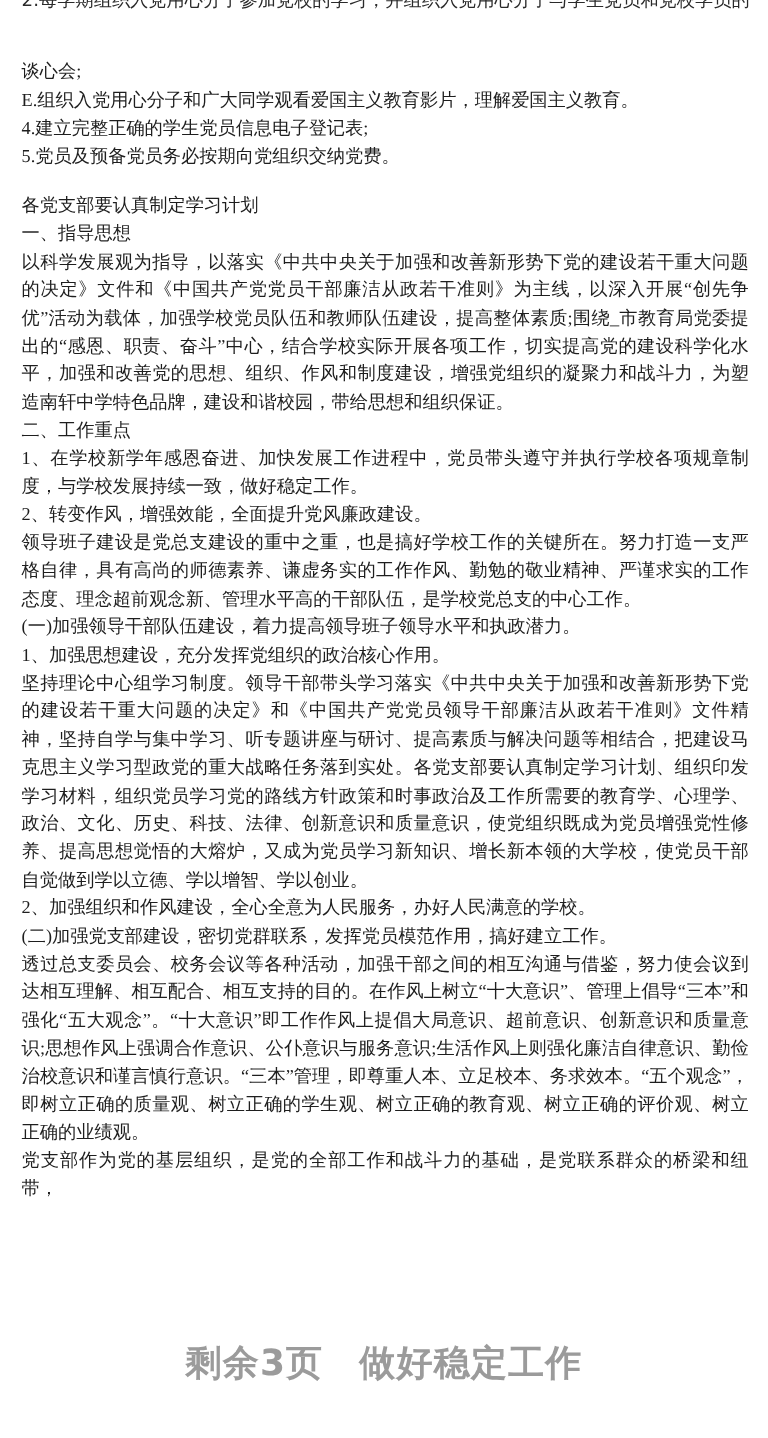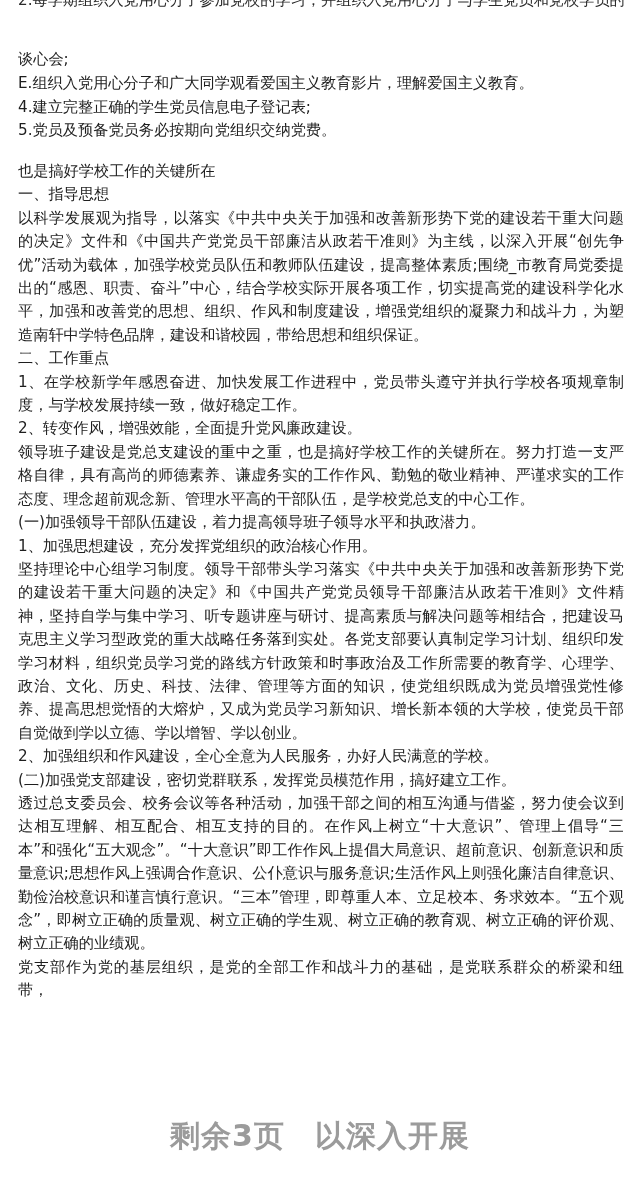--- a/index.html
+++ b/index.html
@@ -34,20 +34,21 @@
       overflow: hidden;
       color: #2a2a2a;
     }
     .block {
       position: absolute;
       left: 18px;
       width: 606px;
       font-size: 15.2px;
       line-height: 23.4px;
       color: #1e1e1e;
+      font-family: Liberation Serif, serif;
     }
     .block p {
       margin: 0;
       padding: 0;
       text-align: justify;
       text-justify: inter-character;
     }
     .block1 { top: 48px; line-height: 23.8px; }
     .block2 { top: 160px; }
     .overlay {
@@ -80,38 +81,38 @@
   <div class="clipped-top">2.每学期组织入党用心分子参加党校的学习，并组织入党用心分子与学生党员和党校学员的</div>
 
   <div class="block block1">
     <p>谈心会;</p>
     <p>E.组织入党用心分子和广大同学观看爱国主义教育影片，理解爱国主义教育。</p>
     <p>4.建立完整正确的学生党员信息电子登记表;</p>
     <p>5.党员及预备党员务必按期向党组织交纳党费。</p>
   </div>
 
   <div class="block block2">
-    <p>也是搞好学校工作的关键所在</p>
+    <p>各党支部要认真制定学习计划</p>
 
     <p>一、指导思想</p>
     <p>以科学发展观为指导，以落实《中共中央关于加强和改善新形势下党的建设若干重大问题的决定》文件和《中国共产党党员干部廉洁从政若干准则》为主线，以深入开展“创先争优”活动为载体，加强学校党员队伍和教师队伍建设，提高整体素质;围绕_市教育局党委提出的“感恩、职责、奋斗”中心，结合学校实际开展各项工作，切实提高党的建设科学化水平，加强和改善党的思想、组织、作风和制度建设，增强党组织的凝聚力和战斗力，为塑造南轩中学特色品牌，建设和谐校园，带给思想和组织保证。</p>
 
     <p>二、工作重点</p>
     <p>1、在学校新学年感恩奋进、加快发展工作进程中，党员带头遵守并执行学校各项规章制度，与学校发展持续一致，做好稳定工作。</p>
     <p>2、转变作风，增强效能，全面提升党风廉政建设。</p>
 
     <p>领导班子建设是党总支建设的重中之重，也是搞好学校工作的关键所在。努力打造一支严格自律，具有高尚的师德素养、谦虚务实的工作作风、勤勉的敬业精神、严谨求实的工作态度、理念超前观念新、管理水平高的干部队伍，是学校党总支的中心工作。</p>
     <p>(一)加强领导干部队伍建设，着力提高领导班子领导水平和执政潜力。</p>
     <p>1、加强思想建设，充分发挥党组织的政治核心作用。</p>
-    <p>坚持理论中心组学习制度。领导干部带头学习落实《中共中央关于加强和改善新形势下党的建设若干重大问题的决定》和《中国共产党党员领导干部廉洁从政若干准则》文件精神，坚持自学与集中学习、听专题讲座与研讨、提高素质与解决问题等相结合，把建设马克思主义学习型政党的重大战略任务落到实处。各党支部要认真制定学习计划、组织印发学习材料，组织党员学习党的路线方针政策和时事政治及工作所需要的教育学、心理学、政治、文化、历史、科技、法律、管理等方面的知识，使党组织既成为党员增强党性修养、提高思想觉悟的大熔炉，又成为党员学习新知识、增长新本领的大学校，使党员干部自觉做到学以立德、学以增智、学以创业。</p>
+    <p>坚持理论中心组学习制度。领导干部带头学习落实《中共中央关于加强和改善新形势下党的建设若干重大问题的决定》和《中国共产党党员领导干部廉洁从政若干准则》文件精神，坚持自学与集中学习、听专题讲座与研讨、提高素质与解决问题等相结合，把建设马克思主义学习型政党的重大战略任务落到实处。各党支部要认真制定学习计划、组织印发学习材料，组织党员学习党的路线方针政策和时事政治及工作所需要的教育学、心理学、政治、文化、历史、科技、法律、创新意识和质量意识，使党组织既成为党员增强党性修养、提高思想觉悟的大熔炉，又成为党员学习新知识、增长新本领的大学校，使党员干部自觉做到学以立德、学以增智、学以创业。</p>
     <p>2、加强组织和作风建设，全心全意为人民服务，办好人民满意的学校。</p>
     <p>(二)加强党支部建设，密切党群联系，发挥党员模范作用，搞好建立工作。</p>
     <p>透过总支委员会、校务会议等各种活动，加强干部之间的相互沟通与借鉴，努力使会议到达相互理解、相互配合、相互支持的目的。在作风上树立“十大意识”、管理上倡导“三本”和强化“五大观念”。“十大意识”即工作作风上提倡大局意识、超前意识、创新意识和质量意识;思想作风上强调合作意识、公仆意识与服务意识;生活作风上则强化廉洁自律意识、勤俭治校意识和谨言慎行意识。“三本”管理，即尊重人本、立足校本、务求效本。“五个观念”，即树立正确的质量观、树立正确的学生观、树立正确的教育观、树立正确的评价观、树立正确的业绩观。</p>
     <p>党支部作为党的基层组织，是党的全部工作和战斗力的基础，是党联系群众的桥梁和纽带，</p>
   </div>
 
   <div class="overlay"></div>
 
   <div class="more-banner">
-    <span>剩余3页</span><span class="gap"></span><span>以深入开展</span>
+    <span>剩余3页</span><span class="gap"></span><span>做好稳定工作</span>
   </div>
 
 </div>
 
 </body></html>

